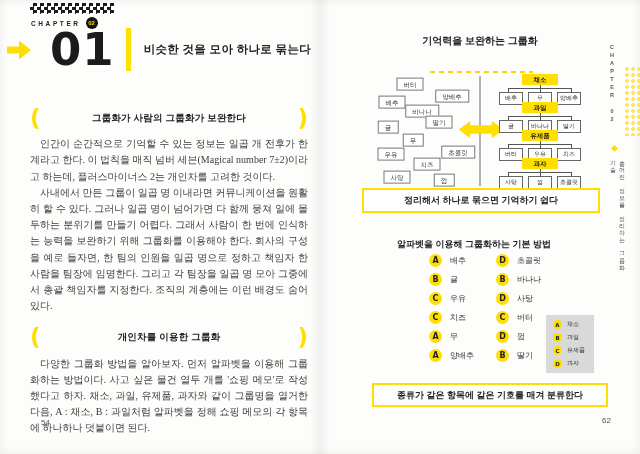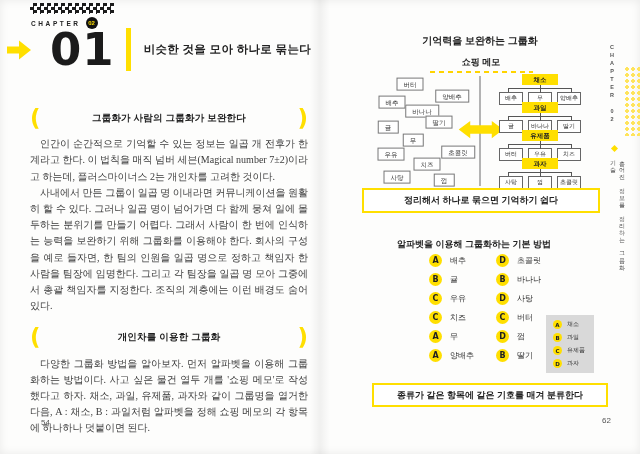--- a/index.html
+++ b/index.html
@@ -128,21 +128,20 @@
       <span class="paren">(</span>
       <span class="h-text">개인차를 이용한 그룹화</span>
       <span class="paren">)</span>
     </div>
     <p class="para">다양한 그룹화 방법을 알아보자. 먼저 알파벳을 이용해 그룹화하는 방법이다. 사고 싶은 물건 열두 개를 '쇼핑 메모'로 작성했다고 하자. 채소, 과일, 유제품, 과자와 같이 그룹명을 열거한 다음, A : 채소, B : 과일처럼 알파벳을 정해 쇼핑 메모의 각 항목에 하나하나 덧붙이면 된다.</p>
   </div>
 
   <span class="page-num left">54</span>
 
   <div class="fig1-title">기억력을 보완하는 그룹화</div>
-  <div class="memo-label">쇼핑 메모</div>
   <div class="memo-dash"></div>
 
   <div class="memo-item" style="left:410px; top:84px;">버터</div>
   <div class="memo-item" style="left:452px; top:96px;">양배추</div>
   <div class="memo-item" style="left:392px; top:102px;">배추</div>
   <div class="memo-item" style="left:422px; top:111px;">바나나</div>
   <div class="memo-item" style="left:439px; top:122px;">딸기</div>
   <div class="memo-item" style="left:388px; top:127px;">귤</div>
   <div class="memo-item" style="left:413px; top:140px;">무</div>
   <div class="memo-item" style="left:391px; top:154px;">우유</div>

